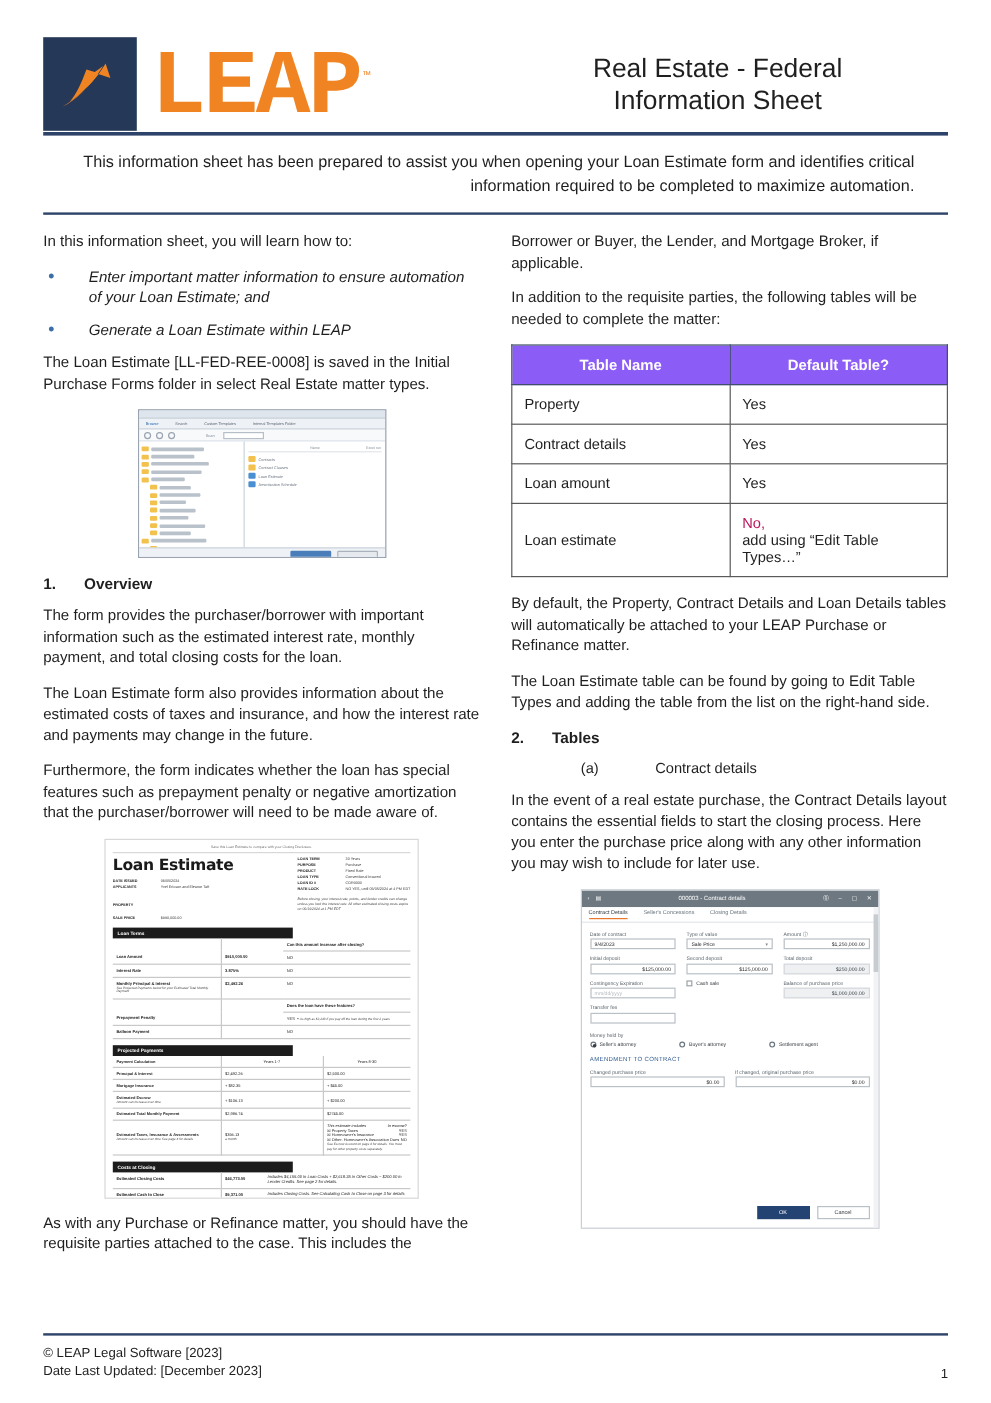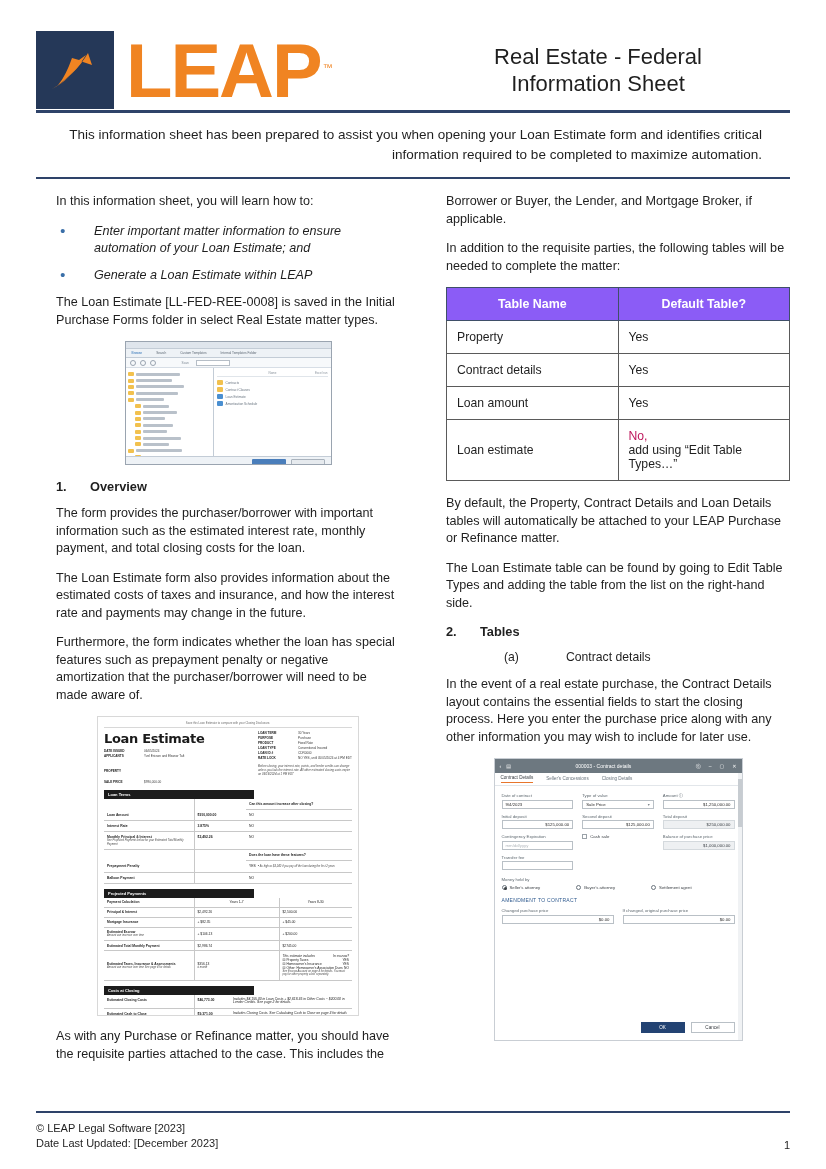--- a/index.html
+++ b/index.html
@@ -14,41 +14,41 @@
   }
   .page { position: absolute; left: 0; top: 0; width: 826px; height: 1169px; padding: 0 36px; }
 
   
   .header { display: flex; align-items: center; padding-top: 40px; height: 100px; }
   .logo-wrap { display: flex; align-items: center; width: 360px; }
   .logo-mark {
     width: 78px; height: 78px; background: #253858; position: relative; flex: none;
   }
   .logo-word {
-    font-family: Liberation Sans, sans-serif;
+    font-family: Liberation Mono, monospace;
     font-weight: 700; font-size: 76px; letter-spacing: -2px;
     color: #F08422; line-height: 78px; margin-left: 12px; white-space: nowrap;
   }
   .logo-tm { font-size: 10px; color: #F08422; vertical-align: super; margin-left: 2px; font-weight: 400;}
   .doc-title {
     flex: 1; text-align: center; font-size: 22px; line-height: 27px;
     color: #1f1f1f; font-weight: 400; padding-left: 10px;
   }
 
   .rule-dark { height: 3px; background: #2e4369; margin: 10px 0 0 0; }
   .rule-dark-thin { height: 2px; background: #2e4369; }
 
   .intro {
     text-align: right; font-size: 13.5px; line-height: 20px; color: #1f1f1f;
     padding: 12px 28px 12px 28px;
   }
 
   
   .cols { display: flex; gap: 26px; padding-top: 14px; }
-  .col { width: 378px; margin-left: 20px; }
+  .col { width: 378px; }
   p { margin: 0 0 12px 0; font-size: 12.6px; line-height: 17.5px; color: #1f1f1f; }
   .bullets { margin: 0 0 10px 0; padding: 0; list-style: none; }
   .bullets li {
     font-size: 12.6px; line-height: 17.5px; color: #1f1f1f;
     padding-left: 38px; position: relative; margin-bottom: 9px; font-style: italic;
   }
   .bullets li::before {
     content: "•"; position: absolute; left: 4px; top: -1px; color: #3a6fa8; font-size: 15px;
   }
   h2.section {

